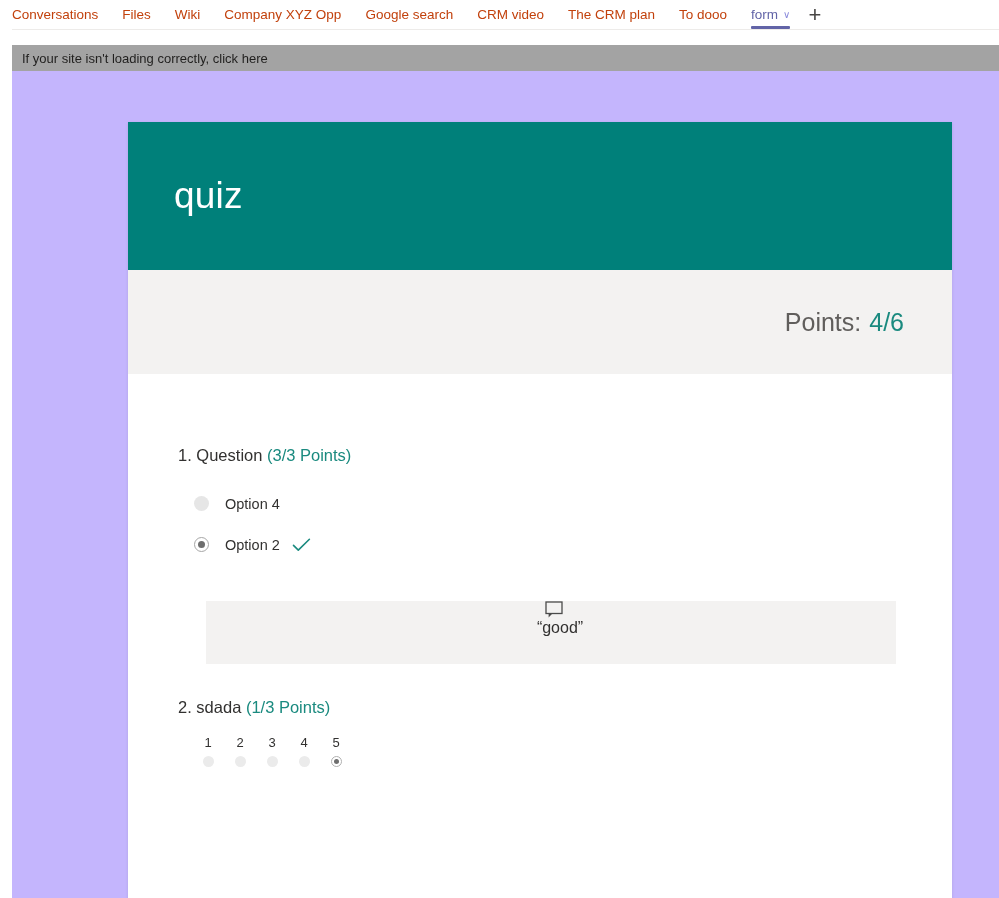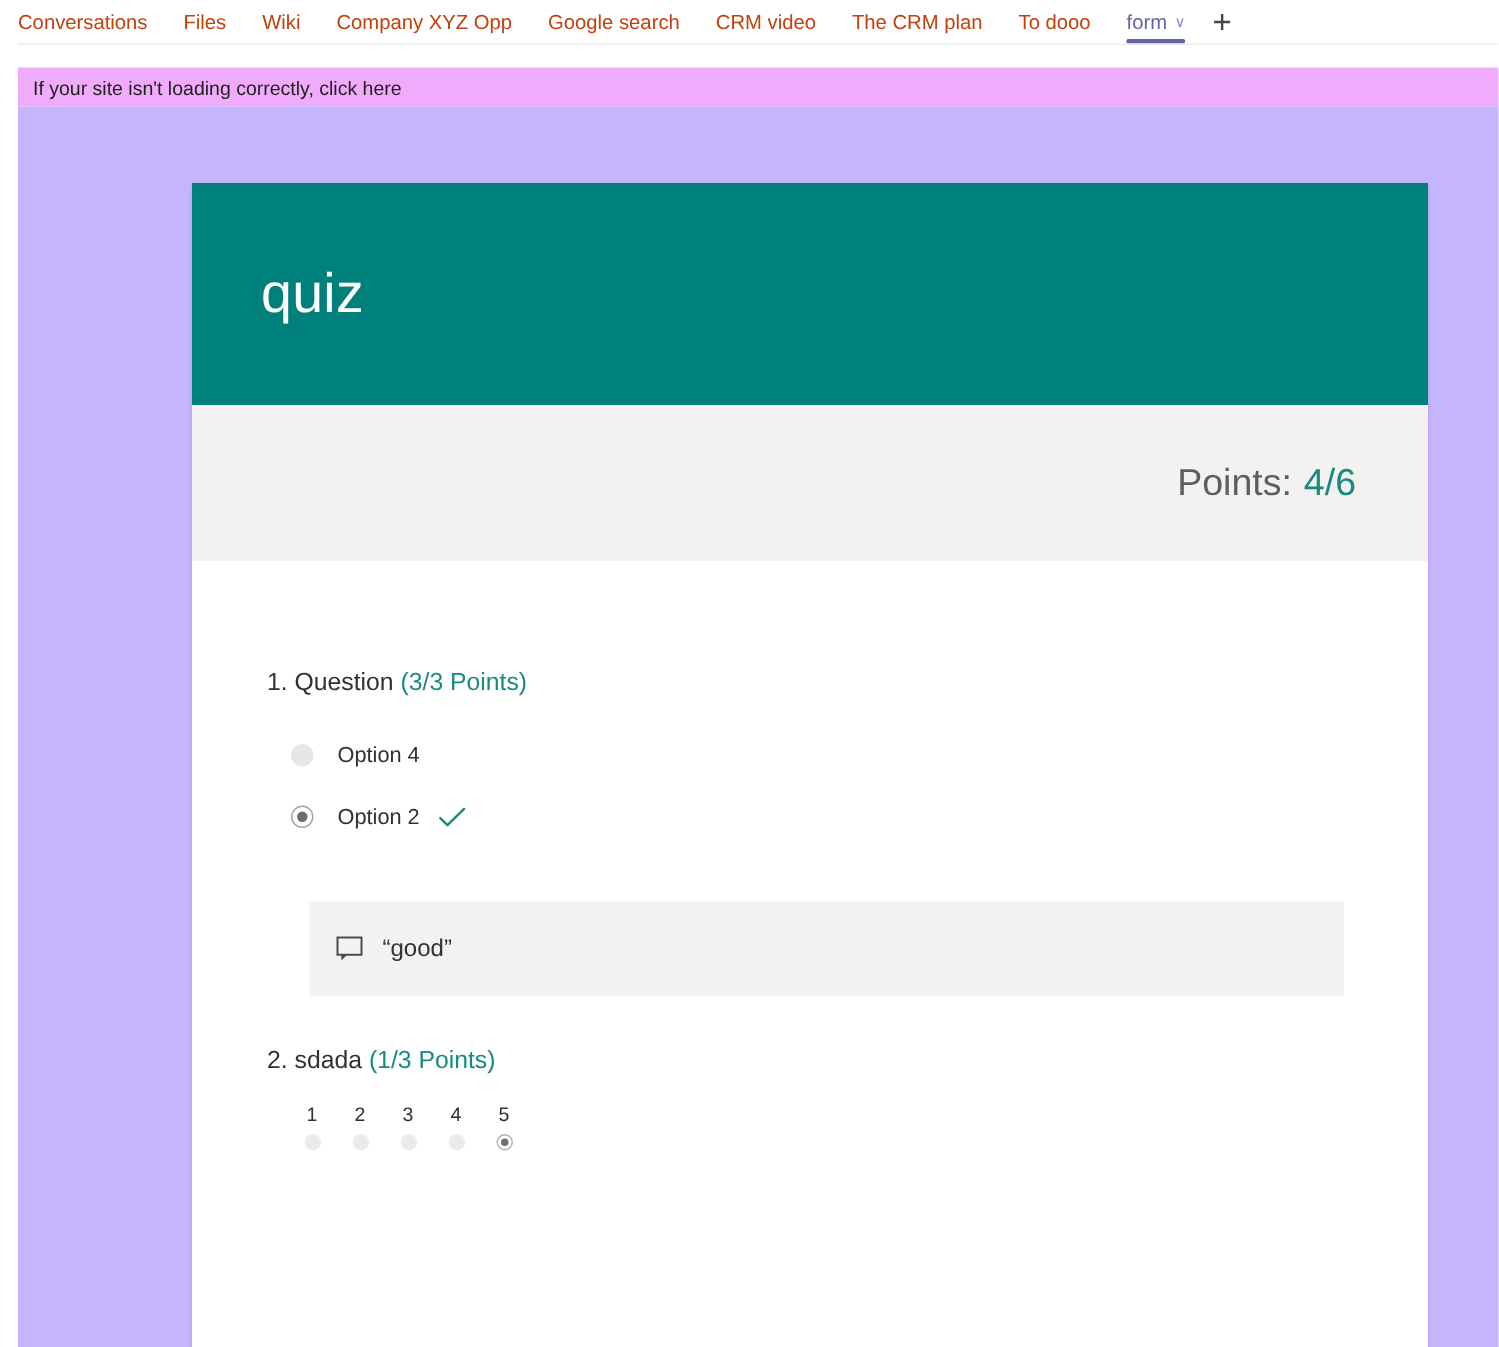--- a/index.html
+++ b/index.html
@@ -73,21 +73,21 @@
     background: #edebe9;
   }
 
   
   .notifybar {
     position: absolute;
     top: 45px;
     left: 12px;
     right: 0;
     height: 26px;
-    background: #f0abfc;
+    background: #a3a3a3;
     display: flex;
     align-items: center;
     padding-left: 10px;
     box-sizing: border-box;
   }
   .notifybar-text {
     font-size: 13px;
     color: #201f1e;
   }
 
@@ -251,20 +251,21 @@
 
   
   .comment {
     margin: 36px 28px 0 28px;
     background: #f3f2f1;
     height: 63px;
     display: flex;
     align-items: center;
     padding-left: 18px;
     box-sizing: border-box;
+    flex-direction: column;
   }
   .comment-icon {
     margin-right: 12px;
     display: inline-flex;
     align-items: center;
   }
   .comment-text {
     font-size: 16px;
     color: #323130;
   }

